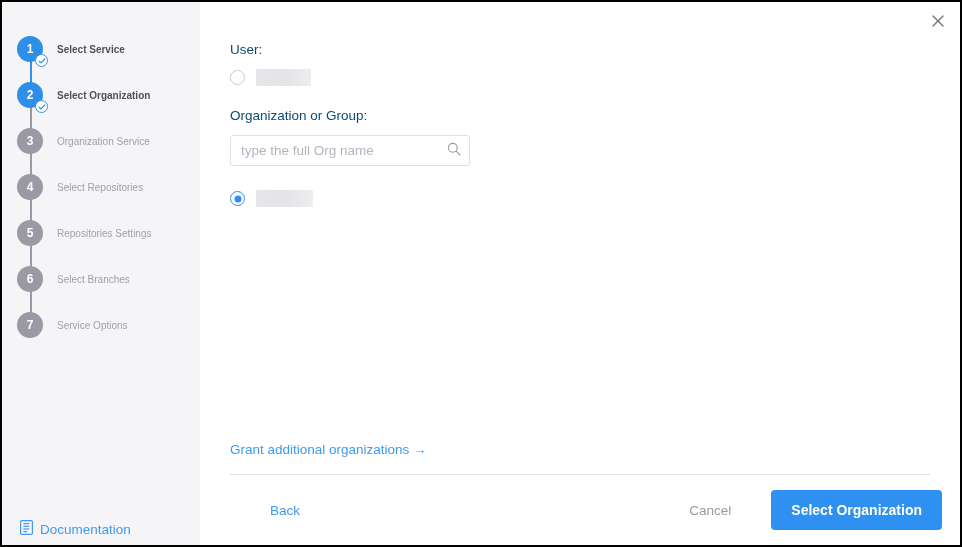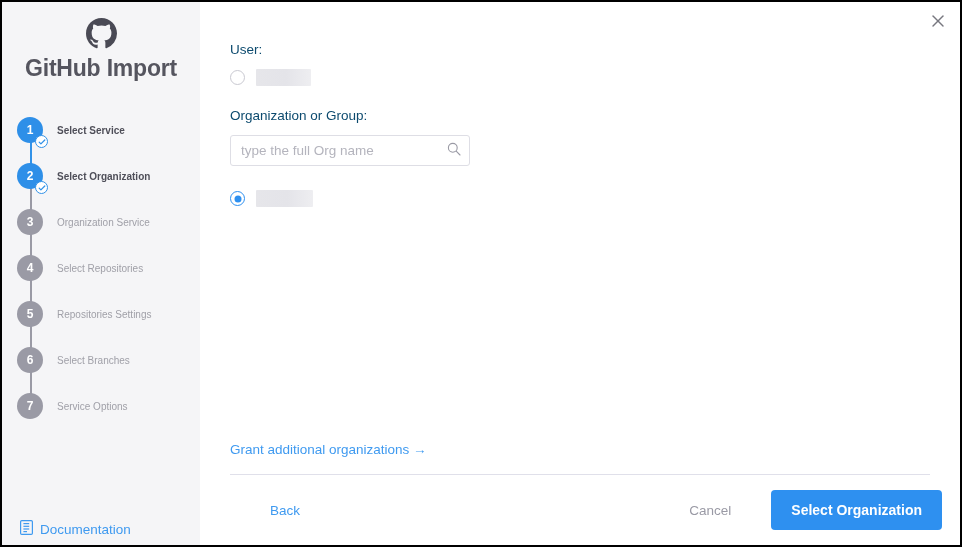--- a/index.html
+++ b/index.html
@@ -294,34 +294,20 @@
     cursor: pointer;
   }
 </style>
 </head>
 <body>
 
 <div id="window">
 
   <div id="sidebar">
 
-    <div id="brand">
-      <span>
-        <svg id="gh-logo" width="31" height="31" viewBox="0 0 16 16" aria-hidden="true">
-          <path fill="#4a4a55" d="M8 0C3.58 0 0 3.58 0 8c0 3.54 2.29 6.53 5.47 7.59.4.07.55-.17.55-.38
-          0-.19-.01-.82-.01-1.49-2.01.37-2.53-.49-2.69-.94-.09-.23-.48-.94-.82-1.13-.28-.15-.68-.52-.01-.53.63-.01
-          1.08.58 1.23.82.72 1.21 1.87.87 2.33.66.07-.52.28-.87.51-1.07-1.78-.2-3.64-.89-3.64-3.95
-          0-.87.31-1.59.82-2.15-.08-.2-.36-1.02.08-2.12 0 0 .67-.21 2.2.82a7.42 7.42 0 012-.27c.68 0
-          1.36.09 2 .27 1.53-1.04 2.2-.82 2.2-.82.44 1.1.16 1.92.08 2.12.51.56.82 1.27.82 2.15 0
-          3.07-1.87 3.75-3.65 3.95.29.25.54.73.54 1.48 0 1.07-.01 1.93-.01 2.2 0 .21.15.46.55.38A8.013
-          8.013 0 0016 8c0-4.42-3.58-8-8-8z"></path>
-        </svg>
-      </span>
-      <div id="brand-title">GitHub Import</div>
-    </div>
 
     <div id="steps">
 
       <div class="step">
         <div class="step-line active"></div>
         <div class="badge-wrap">
           <div class="badge active">1</div>
           <div class="check-badge">
             <svg width="8" height="8" viewBox="0 0 10 10">
                 <path d="M1.5 5.2l2.1 2.1L8.5 2.5" stroke="#3292e8" stroke-width="1.6" fill="none" stroke-linecap="round" stroke-linejoin="round"></path>

